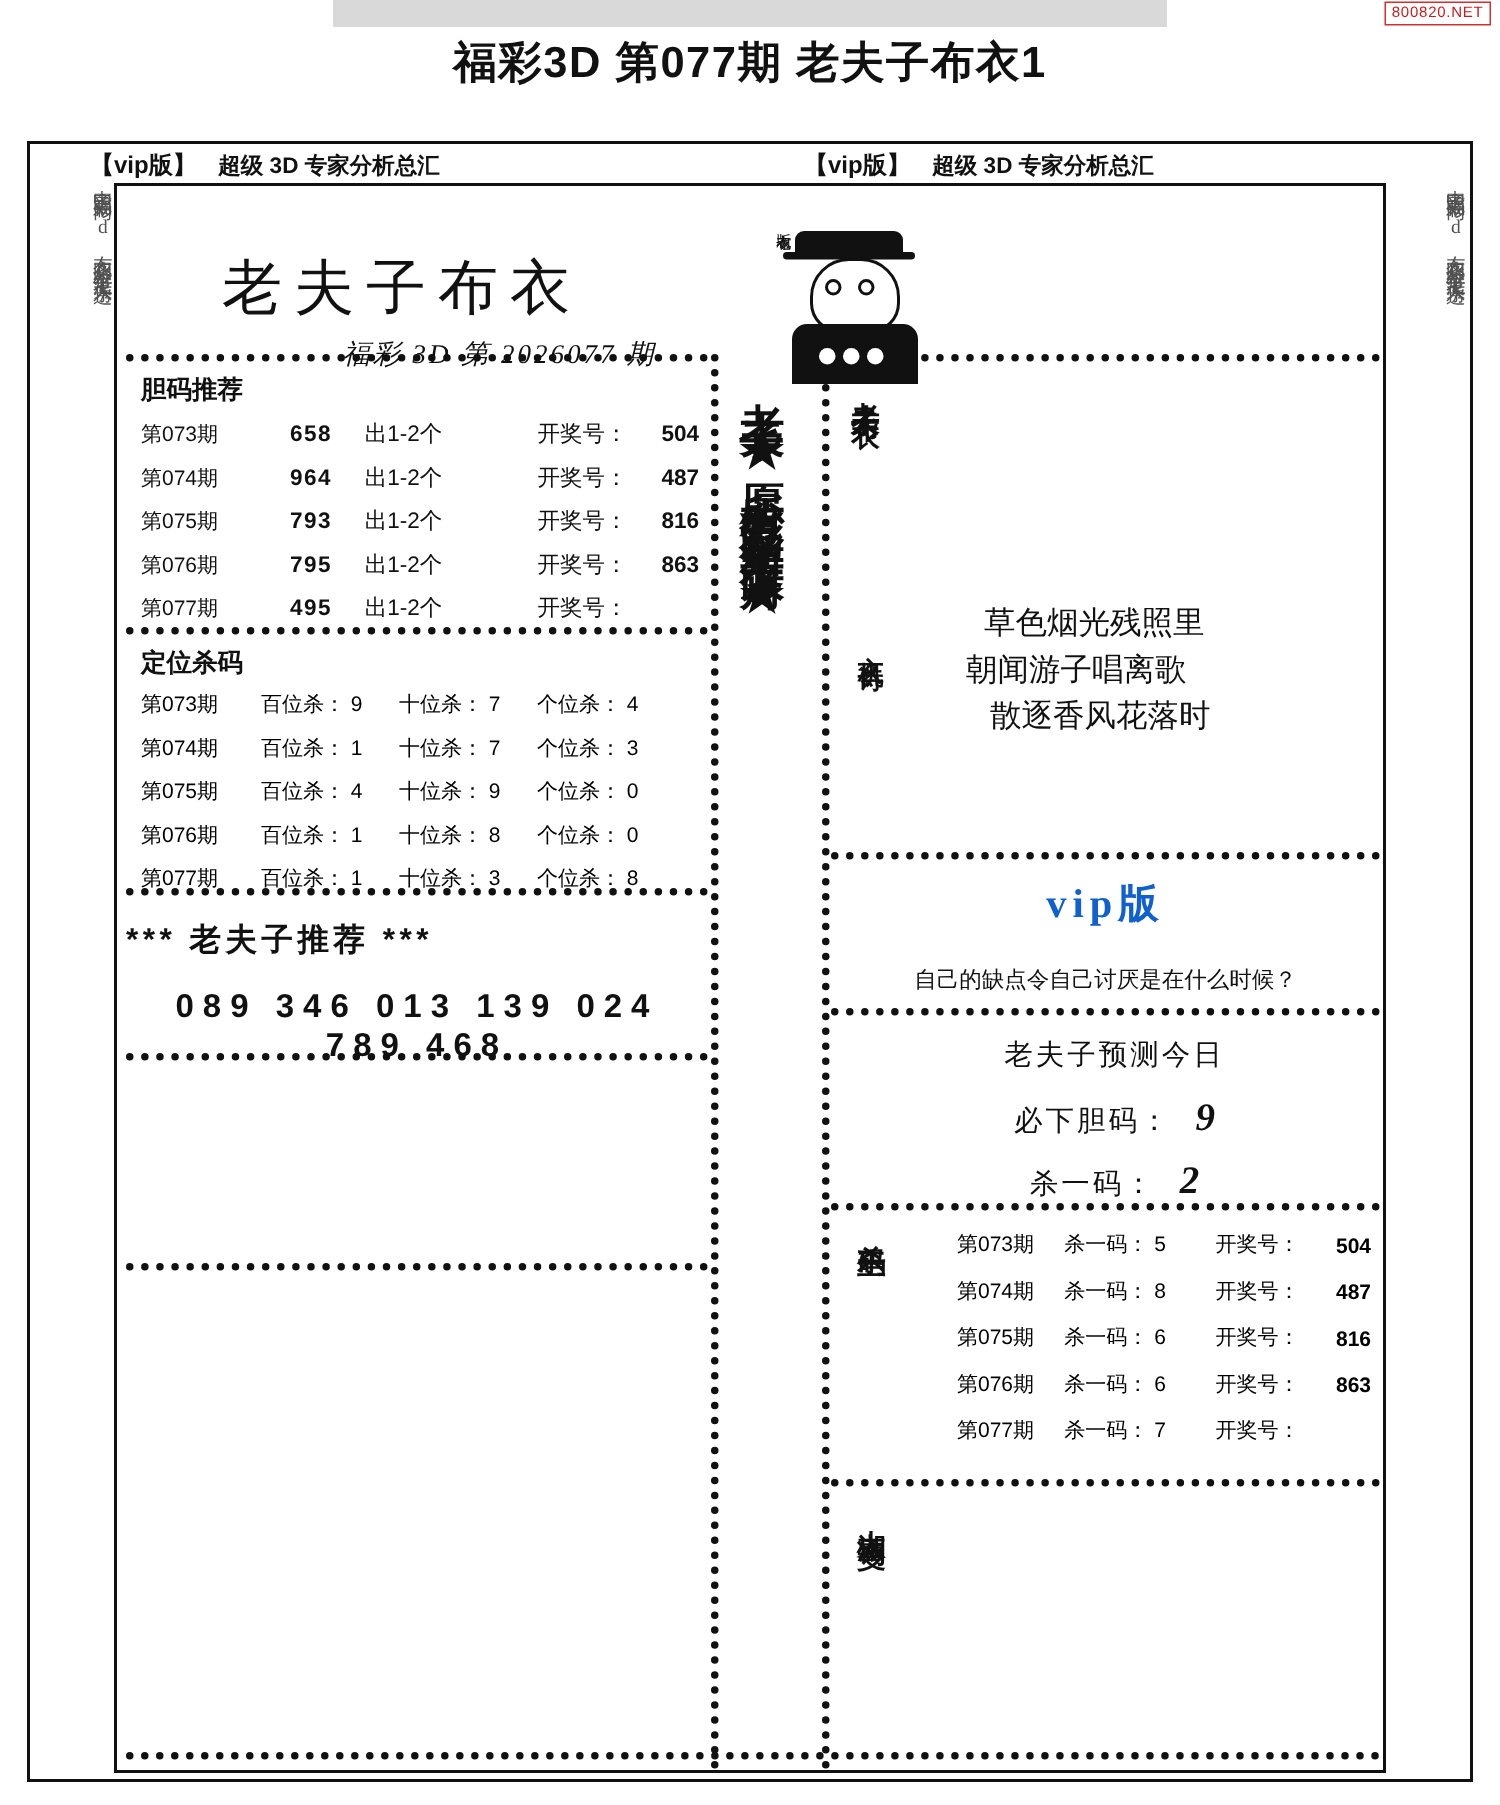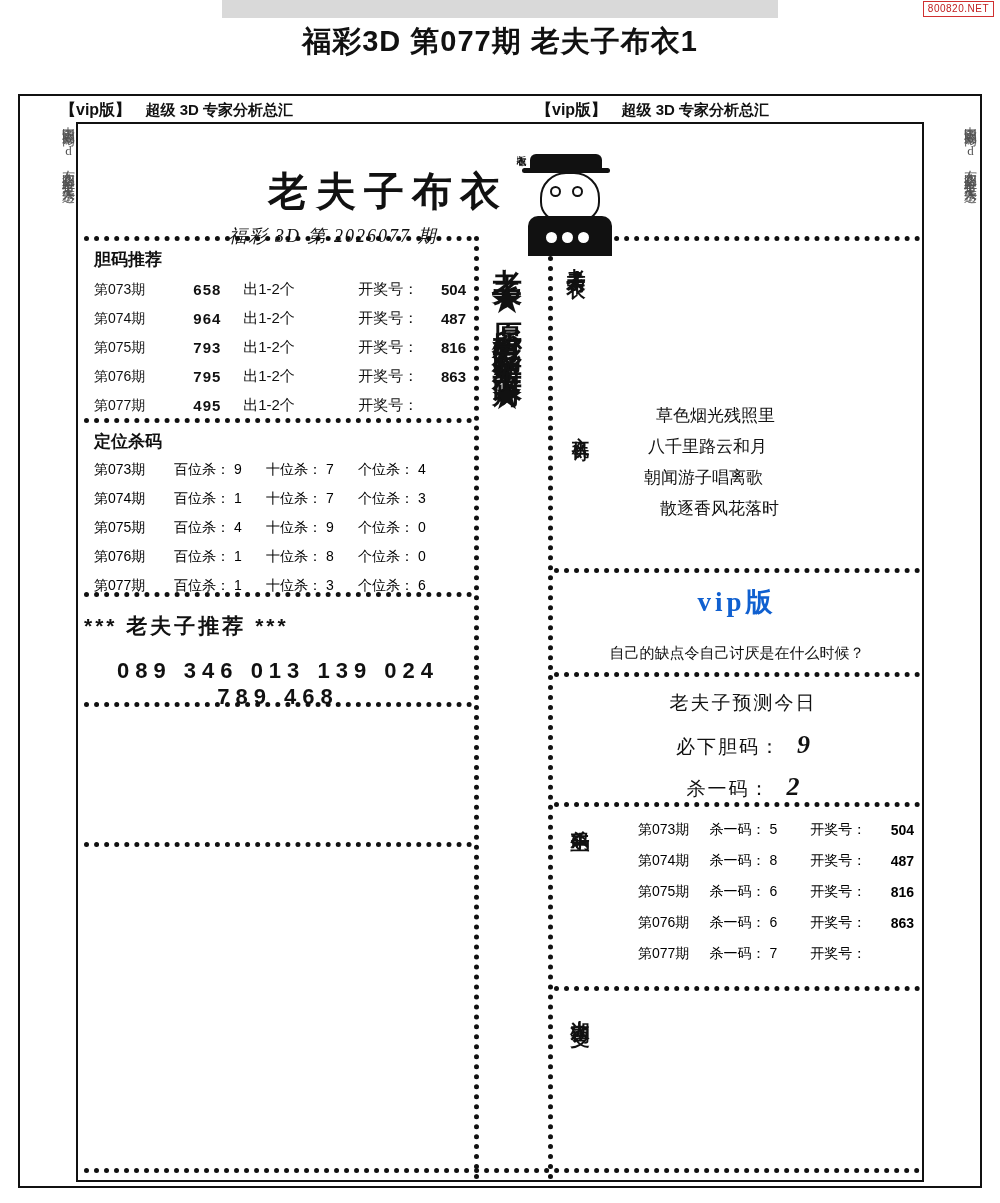--- a/index.html
+++ b/index.html
@@ -75,24 +75,24 @@
   }
   .dotted-v{
     position:absolute;
     border-left:5px dotted #111;
     width:0;
   }
 
   
   .brand{
     position:absolute;left:70px;top:40px;width:360px;height:50px;
-    font-size:40px;font-weight:bold;color:#111;
+    font-size:40px;font-weight:normal;color:#111;
     font-family:"Liberation Serif","DejaVu Serif",serif;
     letter-spacing:8px;
-    text-align:right;
+    text-align:left;
   }
   .brand-sub{
     position:absolute;left:90px;top:100px;width:330px;
     font-size:18px;color:#111;font-style:italic;
     font-family:"Liberation Serif","DejaVu Serif",serif;
     text-align:center;letter-spacing:2px;
   }
   .mascot{
     position:absolute;left:438px;top:22px;width:110px;height:110px;
   }
@@ -182,21 +182,21 @@
   .pic .man-knob{position:absolute;left:170px;top:0px;width:10px;height:10px;background:#d02020;border-radius:50%;}
   .pic .man-body{position:absolute;left:124px;top:58px;width:108px;height:60px;background:#111;border-radius:14px 14px 0 0;}
   .pic .man-arm-l{position:absolute;left:96px;top:60px;width:36px;height:54px;background:#f2e23a;border-radius:12px;transform:rotate(12deg);}
   .pic .man-arm-r{position:absolute;left:224px;top:60px;width:36px;height:54px;background:#f2e23a;border-radius:12px;transform:rotate(-12deg);}
   .pic .man-dot{position:absolute;top:82px;width:13px;height:13px;background:#fff;border-radius:50%;}
   .pic .man-dot.a{left:146px;}
   .pic .man-dot.b{left:166px;}
   .pic .man-dot.c{left:186px;}
 
   .poem{
-    font-size:17px;color:#111;line-height:31px;
+    font-size:21px;color:#111;line-height:31px;
     font-family:"Liberation Serif","DejaVu Serif",serif;
   }
   .poem div{white-space:nowrap;}
 
   .brain{
     text-align:center;font-size:27px;font-weight:bold;
     color:#1060d0;letter-spacing:4px;
     font-family:"Liberation Serif","DejaVu Serif",serif;
   }
   .brain-q{
@@ -332,21 +332,21 @@
         <div class="row">
           <div class="c-issue">第076期</div>
           <div class="c-b">百位杀：  1</div>
           <div class="c-s">十位杀：  8</div>
           <div class="c-g">个位杀：  0</div>
         </div>
         <div class="row">
           <div class="c-issue">第077期</div>
           <div class="c-b">百位杀：  1</div>
           <div class="c-s">十位杀：  3</div>
-          <div class="c-g">个位杀：  6</div>
+          <div class="c-g">个位杀：  8</div>
         </div>
       </div>
     </div>
 
     <div class="dotted-h" style="left:6px;top:468px;width:388px;"></div>
 
     <div style="position:absolute;left:6px;top:488px;width:388px;">
       <div class="rec-title">***  老夫子推荐  ***</div>
       <div class="rec-nums" style="margin-top:18px;">089  346  013  139  024  789  468</div>
     </div>
@@ -357,21 +357,20 @@
     <div class="dotted-h" style="left:6px;top:718px;width:388px;"></div>
 
     <div class="slogan" style="left:408px;top:120px;height:930px;">老夫子★愿所有彩民新年发大财★</div>
 
     <div class="vtitle" style="position:absolute;left:486px;top:128px;height:160px;">老夫子布衣Ⅰ</div>
 
 
     <div class="vtitle small" style="position:absolute;left:490px;top:300px;height:110px;">玄机诗</div>
     <div class="poem" style="position:absolute;left:578px;top:276px;width:260px;">
       <div>草色烟光残照里</div>
-      <div style="margin-left:-8px;">八千里路云和月</div>
       <div style="margin-left:-12px;">朝闻游子唱离歌</div>
       <div style="margin-left:4px;">散逐香风花落时</div>
     </div>
 
     <div class="dotted-h" style="left:476px;top:444px;width:366px;"></div>
 
     <div style="position:absolute;left:476px;top:460px;width:366px;">
       <div class="brain">vip版</div>
       <div class="brain-q">自己的缺点令自己讨厌是在什么时候？</div>
     </div>

